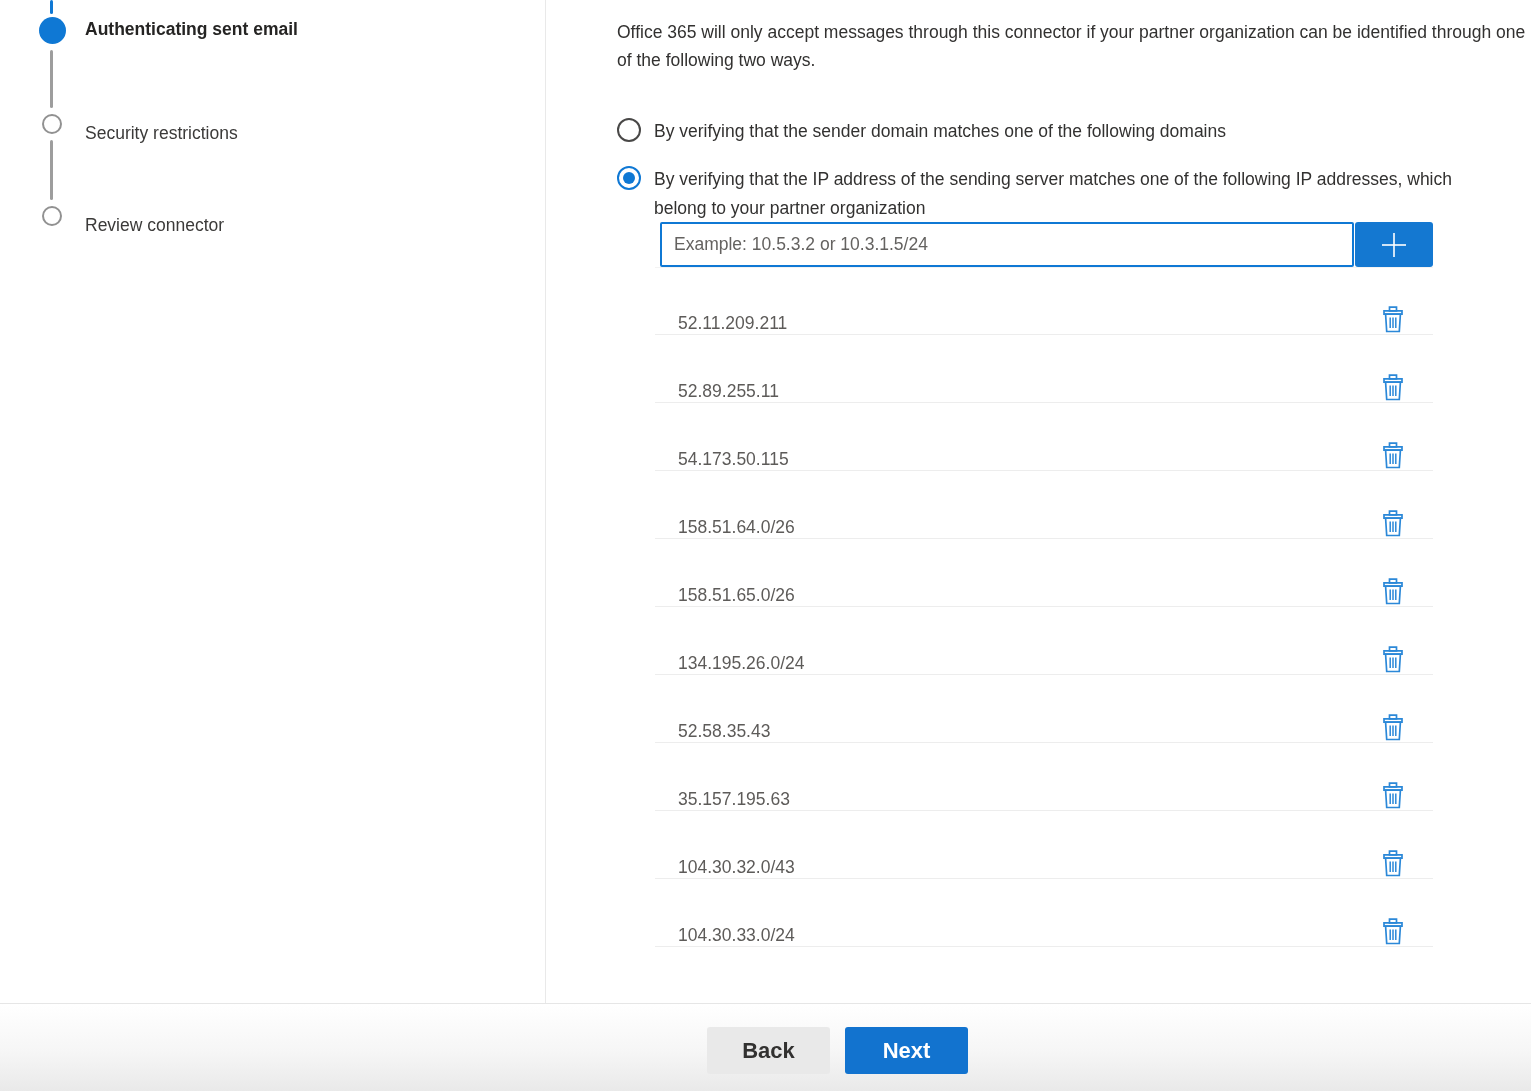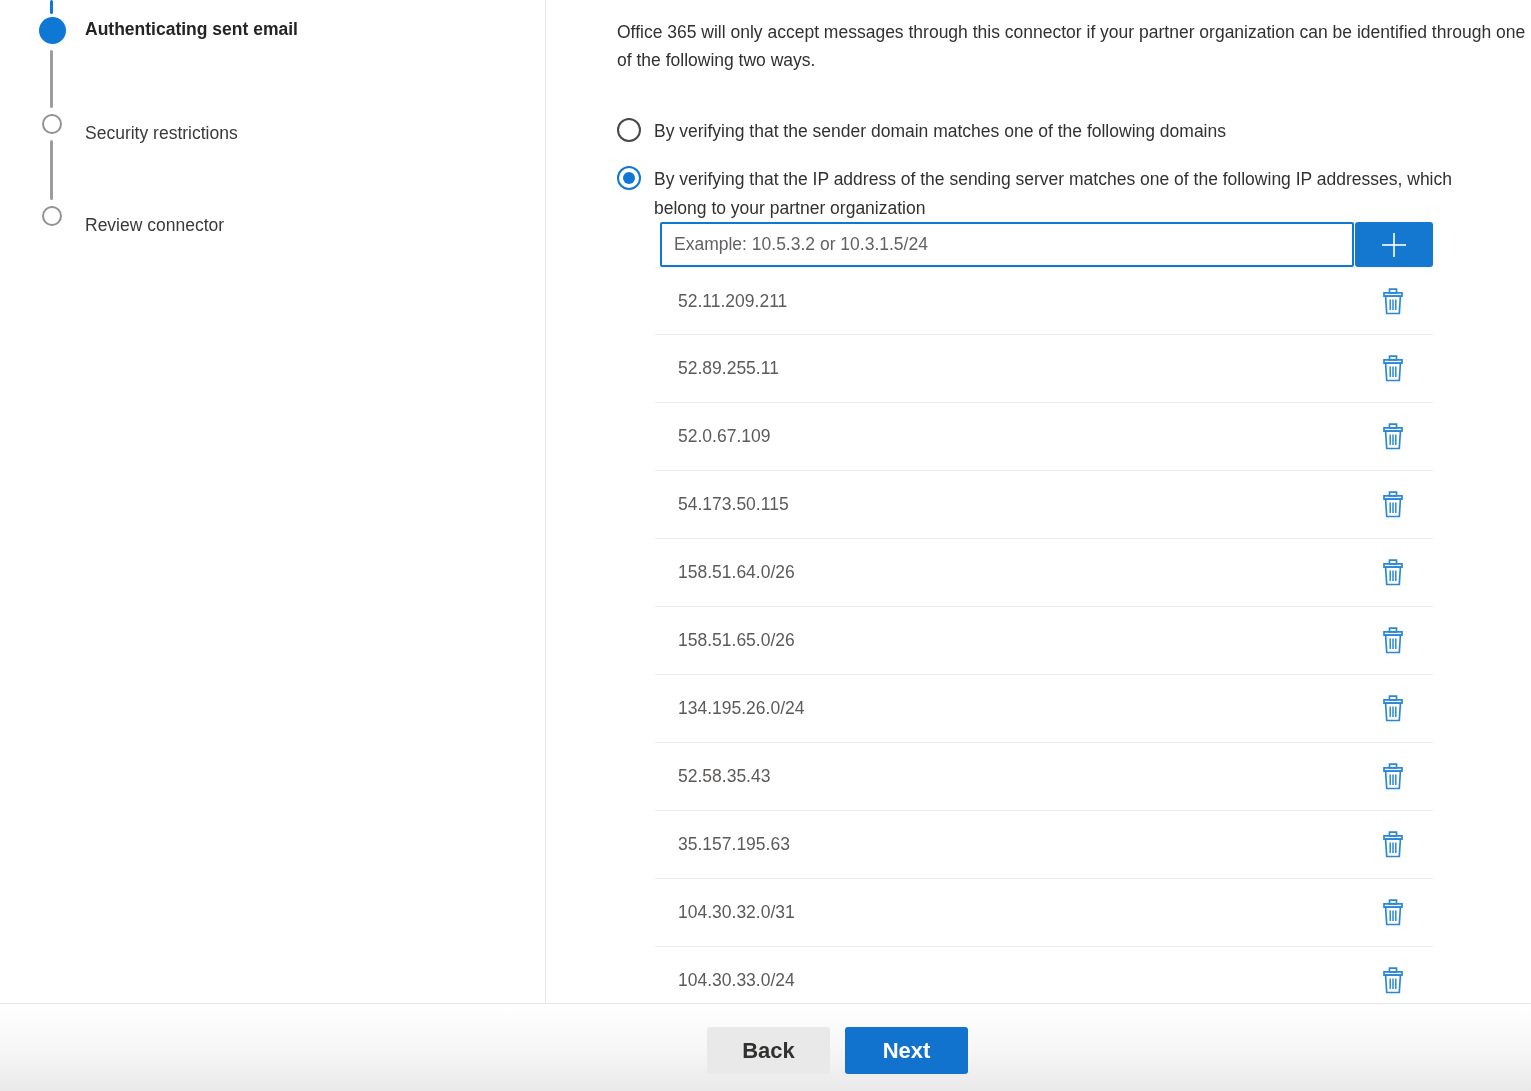--- a/index.html
+++ b/index.html
@@ -122,21 +122,21 @@
     cursor: pointer;
     display: flex; align-items: center; justify-content: center;
   }
 
   
   .ip-list { position: absolute; left: 108px; top: 267px; width: 778px; }
   .ip-row {
     height: 68px;
     border-bottom: 1px solid #ededed;
     display: flex;
-    align-items: center;
+    align-items: flex-end;
     justify-content: space-between;
     padding-left: 23px;
     padding-right: 26px;
     background: #fff;
   }
   .ip-row:first-child { border-top: 1px solid #f3f3f3; }
   .ip-value { font-size: 17.5px; color: #5d5b59; }
   .delete-btn {
     background: none; border: none; cursor: pointer;
     width: 28px; height: 30px;
@@ -241,33 +241,20 @@
             <path d="M7.5 1.2 h7 v3.6 h-7 z" stroke="#2b88d8" stroke-width="1.7"></path>
             <path d="M2 4.8 h18 v3.4 h-18 z" stroke="#2b88d8" stroke-width="1.7"></path>
             <path d="M3.6 8.2 h14.8 l-1.1 17.3 h-12.6 z" stroke="#2b88d8" stroke-width="1.7"></path>
             <line x1="8.2" y1="11.5" x2="8.2" y2="22" stroke="#2b88d8" stroke-width="1.5"></line>
             <line x1="11" y1="11.5" x2="11" y2="22" stroke="#2b88d8" stroke-width="1.5"></line>
             <line x1="13.8" y1="11.5" x2="13.8" y2="22" stroke="#2b88d8" stroke-width="1.5"></line>
           </svg>
         </button>
       </div>
 
-      <div class="ip-row">
-        <span class="ip-value">52.0.67.109</span>
-        <button class="delete-btn">
-          <svg width="22" height="27" viewBox="0 0 22 27" fill="none">
-            <path d="M7.5 1.2 h7 v3.6 h-7 z" stroke="#2b88d8" stroke-width="1.7"></path>
-            <path d="M2 4.8 h18 v3.4 h-18 z" stroke="#2b88d8" stroke-width="1.7"></path>
-            <path d="M3.6 8.2 h14.8 l-1.1 17.3 h-12.6 z" stroke="#2b88d8" stroke-width="1.7"></path>
-            <line x1="8.2" y1="11.5" x2="8.2" y2="22" stroke="#2b88d8" stroke-width="1.5"></line>
-            <line x1="11" y1="11.5" x2="11" y2="22" stroke="#2b88d8" stroke-width="1.5"></line>
-            <line x1="13.8" y1="11.5" x2="13.8" y2="22" stroke="#2b88d8" stroke-width="1.5"></line>
-          </svg>
-        </button>
-      </div>
 
       <div class="ip-row">
         <span class="ip-value">54.173.50.115</span>
         <button class="delete-btn">
           <svg width="22" height="27" viewBox="0 0 22 27" fill="none">
             <path d="M7.5 1.2 h7 v3.6 h-7 z" stroke="#2b88d8" stroke-width="1.7"></path>
             <path d="M2 4.8 h18 v3.4 h-18 z" stroke="#2b88d8" stroke-width="1.7"></path>
             <path d="M3.6 8.2 h14.8 l-1.1 17.3 h-12.6 z" stroke="#2b88d8" stroke-width="1.7"></path>
             <line x1="8.2" y1="11.5" x2="8.2" y2="22" stroke="#2b88d8" stroke-width="1.5"></line>
             <line x1="11" y1="11.5" x2="11" y2="22" stroke="#2b88d8" stroke-width="1.5"></line>
@@ -340,21 +327,21 @@
             <path d="M2 4.8 h18 v3.4 h-18 z" stroke="#2b88d8" stroke-width="1.7"></path>
             <path d="M3.6 8.2 h14.8 l-1.1 17.3 h-12.6 z" stroke="#2b88d8" stroke-width="1.7"></path>
             <line x1="8.2" y1="11.5" x2="8.2" y2="22" stroke="#2b88d8" stroke-width="1.5"></line>
             <line x1="11" y1="11.5" x2="11" y2="22" stroke="#2b88d8" stroke-width="1.5"></line>
             <line x1="13.8" y1="11.5" x2="13.8" y2="22" stroke="#2b88d8" stroke-width="1.5"></line>
           </svg>
         </button>
       </div>
 
       <div class="ip-row">
-        <span class="ip-value">104.30.32.0/31</span>
+        <span class="ip-value">104.30.32.0/43</span>
         <button class="delete-btn">
           <svg width="22" height="27" viewBox="0 0 22 27" fill="none">
             <path d="M7.5 1.2 h7 v3.6 h-7 z" stroke="#2b88d8" stroke-width="1.7"></path>
             <path d="M2 4.8 h18 v3.4 h-18 z" stroke="#2b88d8" stroke-width="1.7"></path>
             <path d="M3.6 8.2 h14.8 l-1.1 17.3 h-12.6 z" stroke="#2b88d8" stroke-width="1.7"></path>
             <line x1="8.2" y1="11.5" x2="8.2" y2="22" stroke="#2b88d8" stroke-width="1.5"></line>
             <line x1="11" y1="11.5" x2="11" y2="22" stroke="#2b88d8" stroke-width="1.5"></line>
             <line x1="13.8" y1="11.5" x2="13.8" y2="22" stroke="#2b88d8" stroke-width="1.5"></line>
           </svg>
         </button>

